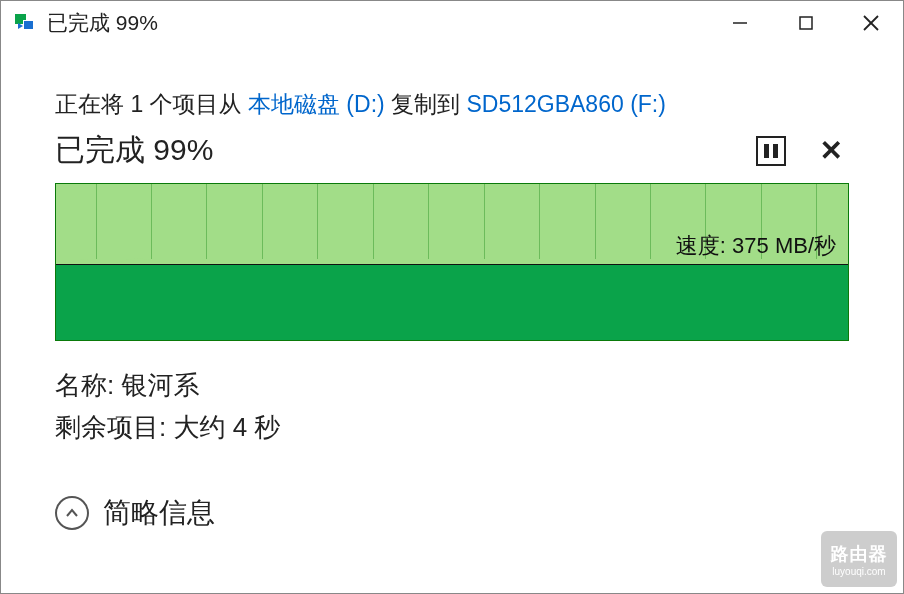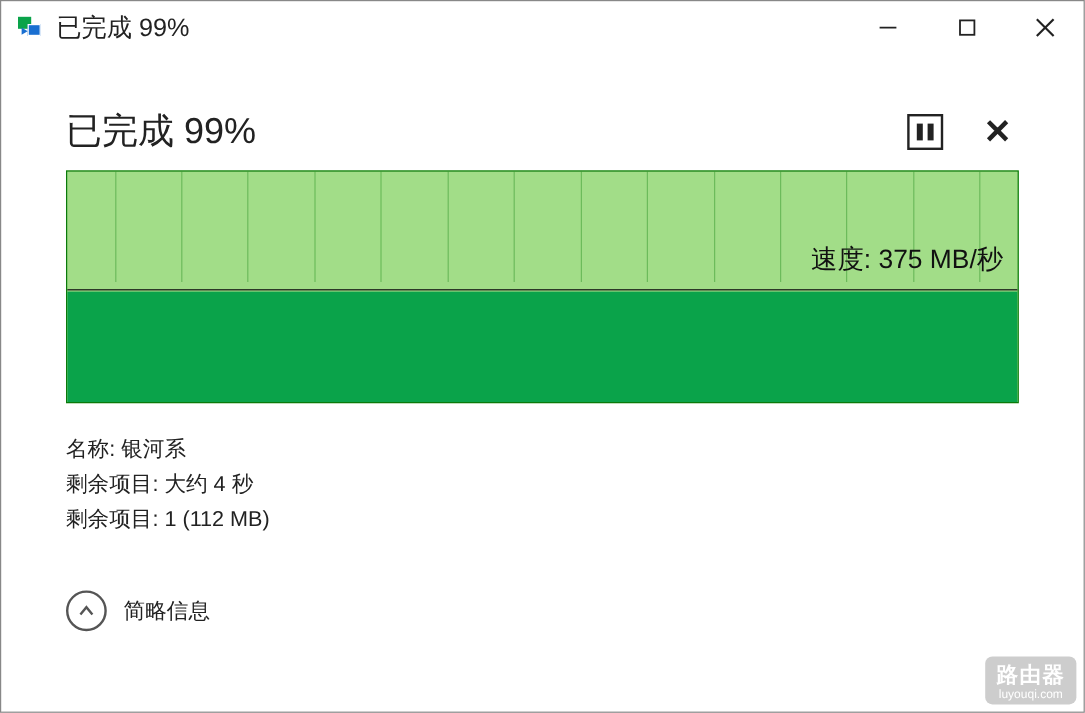--- a/index.html
+++ b/index.html
@@ -99,21 +99,21 @@
   }
   .cancel-btn {
     font-size: 28px;
     font-weight: bold;
     color: #222;
     line-height: 1;
   }
   .chart {
     position: relative;
     width: 100%;
-    height: 194px;
+    height: 158px;
     border: 1px solid #0a7a0a;
     background: #a2dd88;
     overflow: hidden;
   }
   .chart .fill {
     position: absolute;
     left: 0; bottom: 0;
     width: 100%;
     height: 48%;
     background: #0aa34a;
@@ -138,47 +138,47 @@
     width: 1px;
     background: rgba(10,122,10,0.35);
   }
   .chart .wave {
     position: absolute;
     left: 0; bottom: 47%;
     width: 150px; height: 10px;
   }
   .info-block {
     margin-top: 24px;
-    font-size: 18px;
+    font-size: 26px;
     color: #222;
     line-height: 1.6;
   }
   .collapse-row {
     margin-top: 46px;
     display: flex;
     align-items: center;
     gap: 14px;
   }
   .chevron-circle {
     width: 34px; height: 34px;
     border: 2px solid #555;
     border-radius: 50%;
     display: flex;
     align-items: center;
     justify-content: center;
   }
   .chevron-circle svg { stroke: #555; }
   .collapse-label {
-    font-size: 18px;
+    font-size: 28px;
     color: #222;
   }
   .watermark {
     position: absolute;
     right: 6px; bottom: 6px;
-    width: 76px; height: 40px;
+    width: 76px; height: 56px;
     background: #bdbdbd;
     border-radius: 6px;
     opacity: 0.75;
     display:flex; flex-direction:column; align-items:center; justify-content:center;
     color:#fff; font-size:10px;
   }
   .watermark .lg { font-size:18px; font-weight:bold; letter-spacing:1px;}
 </style>
 </head>
 <body>
@@ -204,20 +204,23 @@
   </div>
   <div class="win-btn close">
     <svg width="22" height="22">
         <line x1="4" y1="4" x2="18" y2="18" stroke-width="1.8"></line>
         <line x1="18" y1="4" x2="4" y2="18" stroke-width="1.8"></line>
       </svg>
   </div>
 </div>
 
 <div class="content">
+  <div class="copy-line">
+    <span>正在将 1 个项目从 </span><span class="link">本地磁盘 (D:)</span><span> 复制到 </span><span class="link">SD512GBA860 (F:)</span>
+  </div>
 
   <div class="status-row">
     <div class="status-text">已完成 99%</div>
     <div class="status-ctrls">
       <div class="pause-btn">
         <span></span>
           <span></span>
       </div>
       <div class="cancel-btn">
         <span>✕</span>
@@ -248,23 +251,20 @@
     <div class="speed-label">速度: 375 MB/秒</div>
   </div>
 
   <div class="info-block">
     <div>
       <span>名称: </span><span>银河系</span>
     </div>
     <div>
       <span>剩余项目: </span><span>大约 4 秒</span>
     </div>
-    <div>
-      <span>剩余项目: </span><span>1 (112 MB)</span>
-    </div>
   </div>
 
   <div class="collapse-row">
     <div class="chevron-circle">
       <svg width="16" height="16" fill="none">
           <polyline points="3,11 8,5 13,11" stroke-width="2"></polyline>
         </svg>
     </div>
     <div class="collapse-label">简略信息</div>
   </div>

